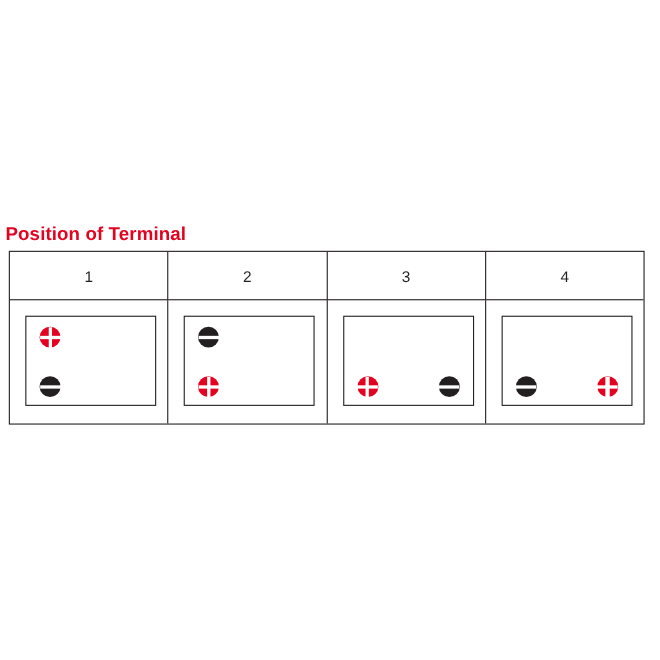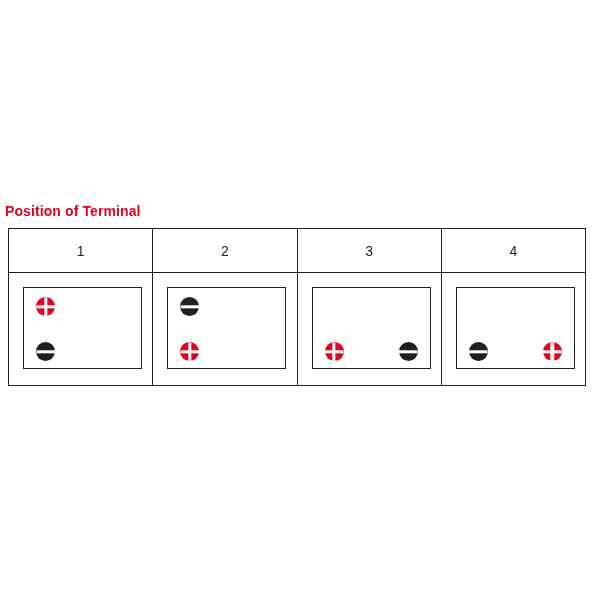--- a/index.html
+++ b/index.html
@@ -20,21 +20,21 @@
     left: 0;
     top: 0;
     width: 600px;
     height: 600px;
   }
 
   #title {
     position: absolute;
     left: 5px;
     top: 203px;
-    font-size: 14px;
+    font-size: 17px;
     font-weight: bold;
     color: #e3021f;
     letter-spacing: 0.1px;
     white-space: nowrap;
   }
 
   #table {
     position: absolute;
     left: 8px;
     top: 228px;

